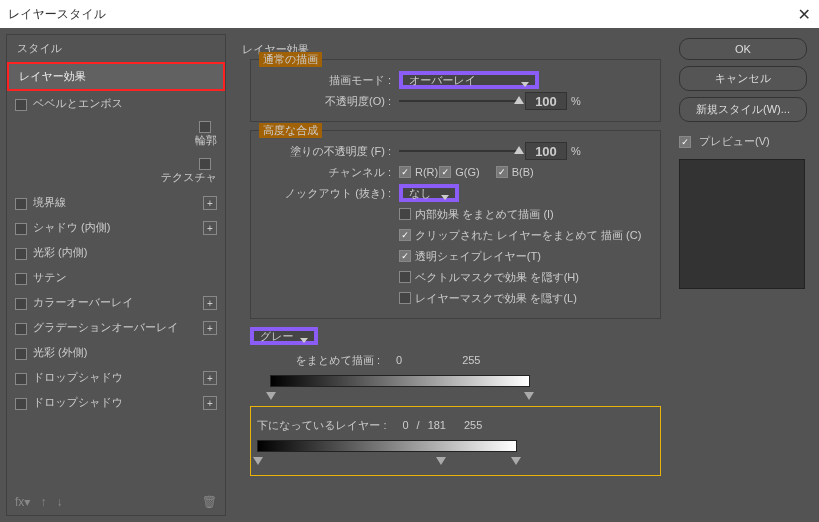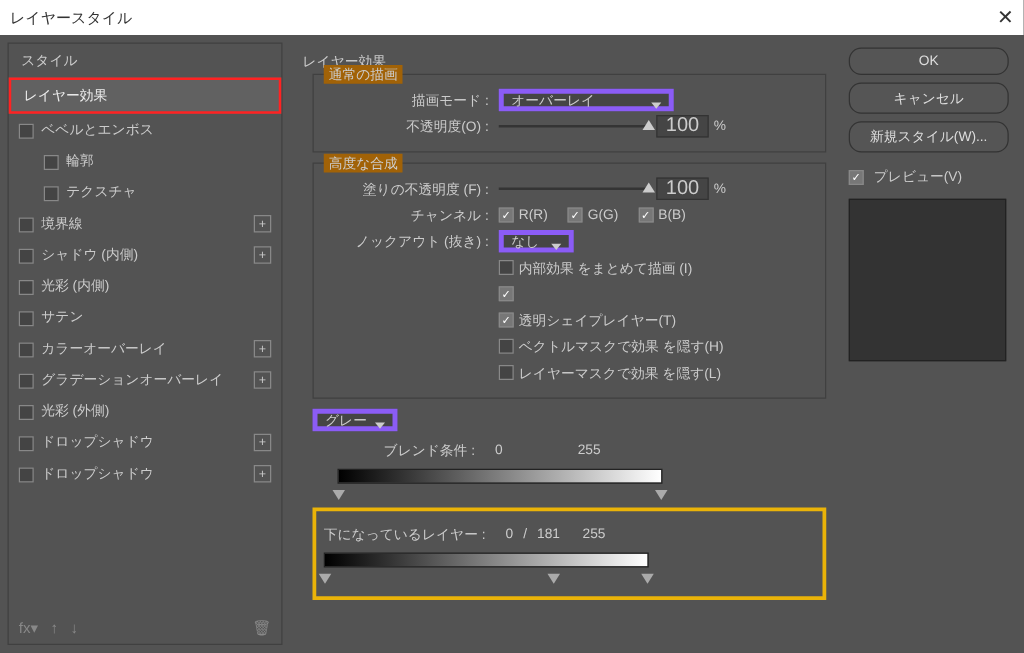--- a/index.html
+++ b/index.html
@@ -8,47 +8,47 @@
 .titlebar { height: 28px; background: #fff; display: flex; align-items: center; padding: 0 8px; color: #333; font-size: 12px; }
 .titlebar .close { margin-left: auto; font-size: 16px; cursor: pointer; color: #333; }
 
 .dialog-body { display: flex; height: 494px; padding: 6px; background: #535353; }
 
 
 .left-col { width: 220px; border: 1px solid #404040; background: #535353; display: flex; flex-direction: column; }
 .left-header { padding: 6px 10px; color: #ccc; }
 .left-sel { background: #616161; padding: 5px 10px; color: #eee; border: 2px solid #ff2222; }
 .left-item { display: flex; align-items: flex-end; padding: 5px 8px; color: #ccc; }
-.left-item.indent { padding-left: 28px; }
+.left-item.indent { padding-left: 28px; flex-direction: column; }
 .left-item .cb { width: 12px; height: 12px; border: 1px solid #888; background: #444; margin-right: 6px; flex-shrink: 0; }
 .left-item .plus { margin-left: auto; width: 14px; height: 14px; border: 1px solid #888; display: flex; align-items: center; justify-content: center; font-size: 10px; color: #ccc; }
 .left-footer { margin-top: auto; padding: 6px 8px; color: #888; display: flex; align-items: flex-start; gap: 10px; font-size: 12px;}
 .left-footer .trash { margin-left: auto; }
 
 
 .mid-col { flex: 1; padding: 8px 12px; position: relative; }
 .group { border: 1px solid #404040; padding: 8px 10px; margin-bottom: 8px; position: relative; }
 .group-title { position: absolute; top: -8px; left: 8px; background: #a16207; padding: 0 4px; color: #ccc; font-size: 11px; }
 .row { display: flex; align-items: center; margin: 3px 0; min-height: 18px; }
 .row .label { text-align: right; margin-right: 8px; color: #ccc; }
 .row .label.w120 { width: 130px; }
 .select { background: #454545; border: 4px solid #8b5cf6; padding: 1px 20px 1px 6px; color: #ccc; position: relative; height: 18px; display: flex; align-items: center; min-width: 60px; }
 .select.wide { width: 140px; }
 .select::after { content: ""; position: absolute; right: 6px; top: 7px; border-left: 4px solid transparent; border-right: 4px solid transparent; border-top: 5px solid #ccc; }
 .slider-track { height: 2px; background: #343434; flex: 0 0 120px; position: relative; margin-right: 6px; }
 .slider-thumb { position: absolute; top: -4px; width: 0; height: 0; border-left: 5px solid transparent; border-right: 5px solid transparent; border-bottom: 8px solid #ccc; transform: translateX(-50%); }
-.num-input { background: #454545; border: 1px solid #333; color: #ccc; width: 42px; height: 18px; text-align: center; font-size: 16px; padding: 1px 2px; }
+.num-input { background: #454545; border: 1px solid #333; color: #ccc; width: 42px; height: 18px; text-align: center; font-size: 13px; padding: 1px 2px; font-weight: bold; }
 .ck { width: 12px; height: 12px; border: 1px solid #888; background: #444; display: inline-flex; align-items: center; justify-content: center; margin-right: 4px; flex-shrink: 0; }
 .ck.on { background: #777; }
 .ck.on::after { content: "✓"; font-size: 9px; color: #fff; }
 
 .grad-bar { height: 12px; flex: 0 0 260px; background: linear-gradient(to right, #000, #fff); border: 1px solid #222; position: relative; }
 .grad-stop { position: absolute; top: 16px; width: 0; height: 0; border-left: 5px solid transparent; border-right: 5px solid transparent; border-top: 8px solid #aaa; transform: translateX(-50%); }
 
-.redbox { border: 3px solid #eab308; padding: 6px; margin-top: 8px; }
+.redbox { border: 1px solid #eab308; padding: 6px; margin-top: 8px; }
 .nums { margin-left: 8px; color: #ccc; }
 
 
 .right-col { width: 140px; padding: 4px 6px; display: flex; flex-direction: column; gap: 6px; }
 .btn { background: #555; border: 1px solid #333; border-radius: 10px; color: #ddd; padding: 4px 0; text-align: center; cursor: pointer; font-size: 11px; }
 .preview-row { display: flex; align-items: center; gap: 4px; margin-top: 6px; color: #ccc; }
 .preview-box { margin-top: 4px; width: 126px; height: 130px; background: #333; border: 1px solid #222; }
 </style>
 </head>
 <body>
@@ -155,39 +155,40 @@
           <span class="label w120">塗りの不透明度 (F) :</span>
           <div class="slider-track">
               <div class="slider-thumb" style="left:100%"></div>
             </div>
           <input class="num-input" value="100" style="">
           <span style="margin-left:4px">%</span>
         </div>
         <div class="row">
           <span class="label w120">チャンネル :</span>
           <span class="ck on"></span>
-            <span style="margin-right:16px">R(R)</span>
+            <span style="margin-right:1px">R(R)</span>
           <span class="ck on"></span>
             <span style="margin-right:16px">G(G)</span>
           <span class="ck on"></span>
             <span>B(B)</span>
         </div>
         <div class="row">
           <span class="label w120">ノックアウト (抜き) :</span>
           <div class="select">
               <span>なし</span>
             </div>
         </div>
         <div id="adv-checks" style="margin-left:138px">
             <div class="row">
               <span class="ck"></span>
               <span>内部効果 をまとめて描画 (I)</span>
             </div>
             <div class="row">
               <span class="ck on"></span>
+              <span>クリップされた レイヤーをまとめて 描画 (C)</span>
             </div>
             <div class="row">
               <span class="ck on"></span>
               <span>透明シェイプレイヤー(T)</span>
             </div>
             <div class="row">
               <span class="ck"></span>
               <span>ベクトルマスクで効果 を隠す(H)</span>
             </div>
             <div class="row">
@@ -197,21 +198,21 @@
           </div>
       </div>
 
       <div style="margin-left:8px;margin-top:6px">
         <div class="row">
           <div class="select">
               <span>グレー</span>
             </div>
         </div>
         <div class="row" style="margin-top:6px">
-          <span class="label w120">ブレンド条件 :</span>
+          <span class="label w120">をまとめて描画 :</span>
           <span class="nums">0</span>
           <span class="nums" style="margin-left:60px">255</span>
         </div>
         <div class="row" style="margin-left:20px;margin-bottom:16px">
           <div class="grad-bar">
             <div class="grad-stop" style="left:0%"></div>
             <div class="grad-stop" style="left:100%"></div>
           </div>
         </div>
 

